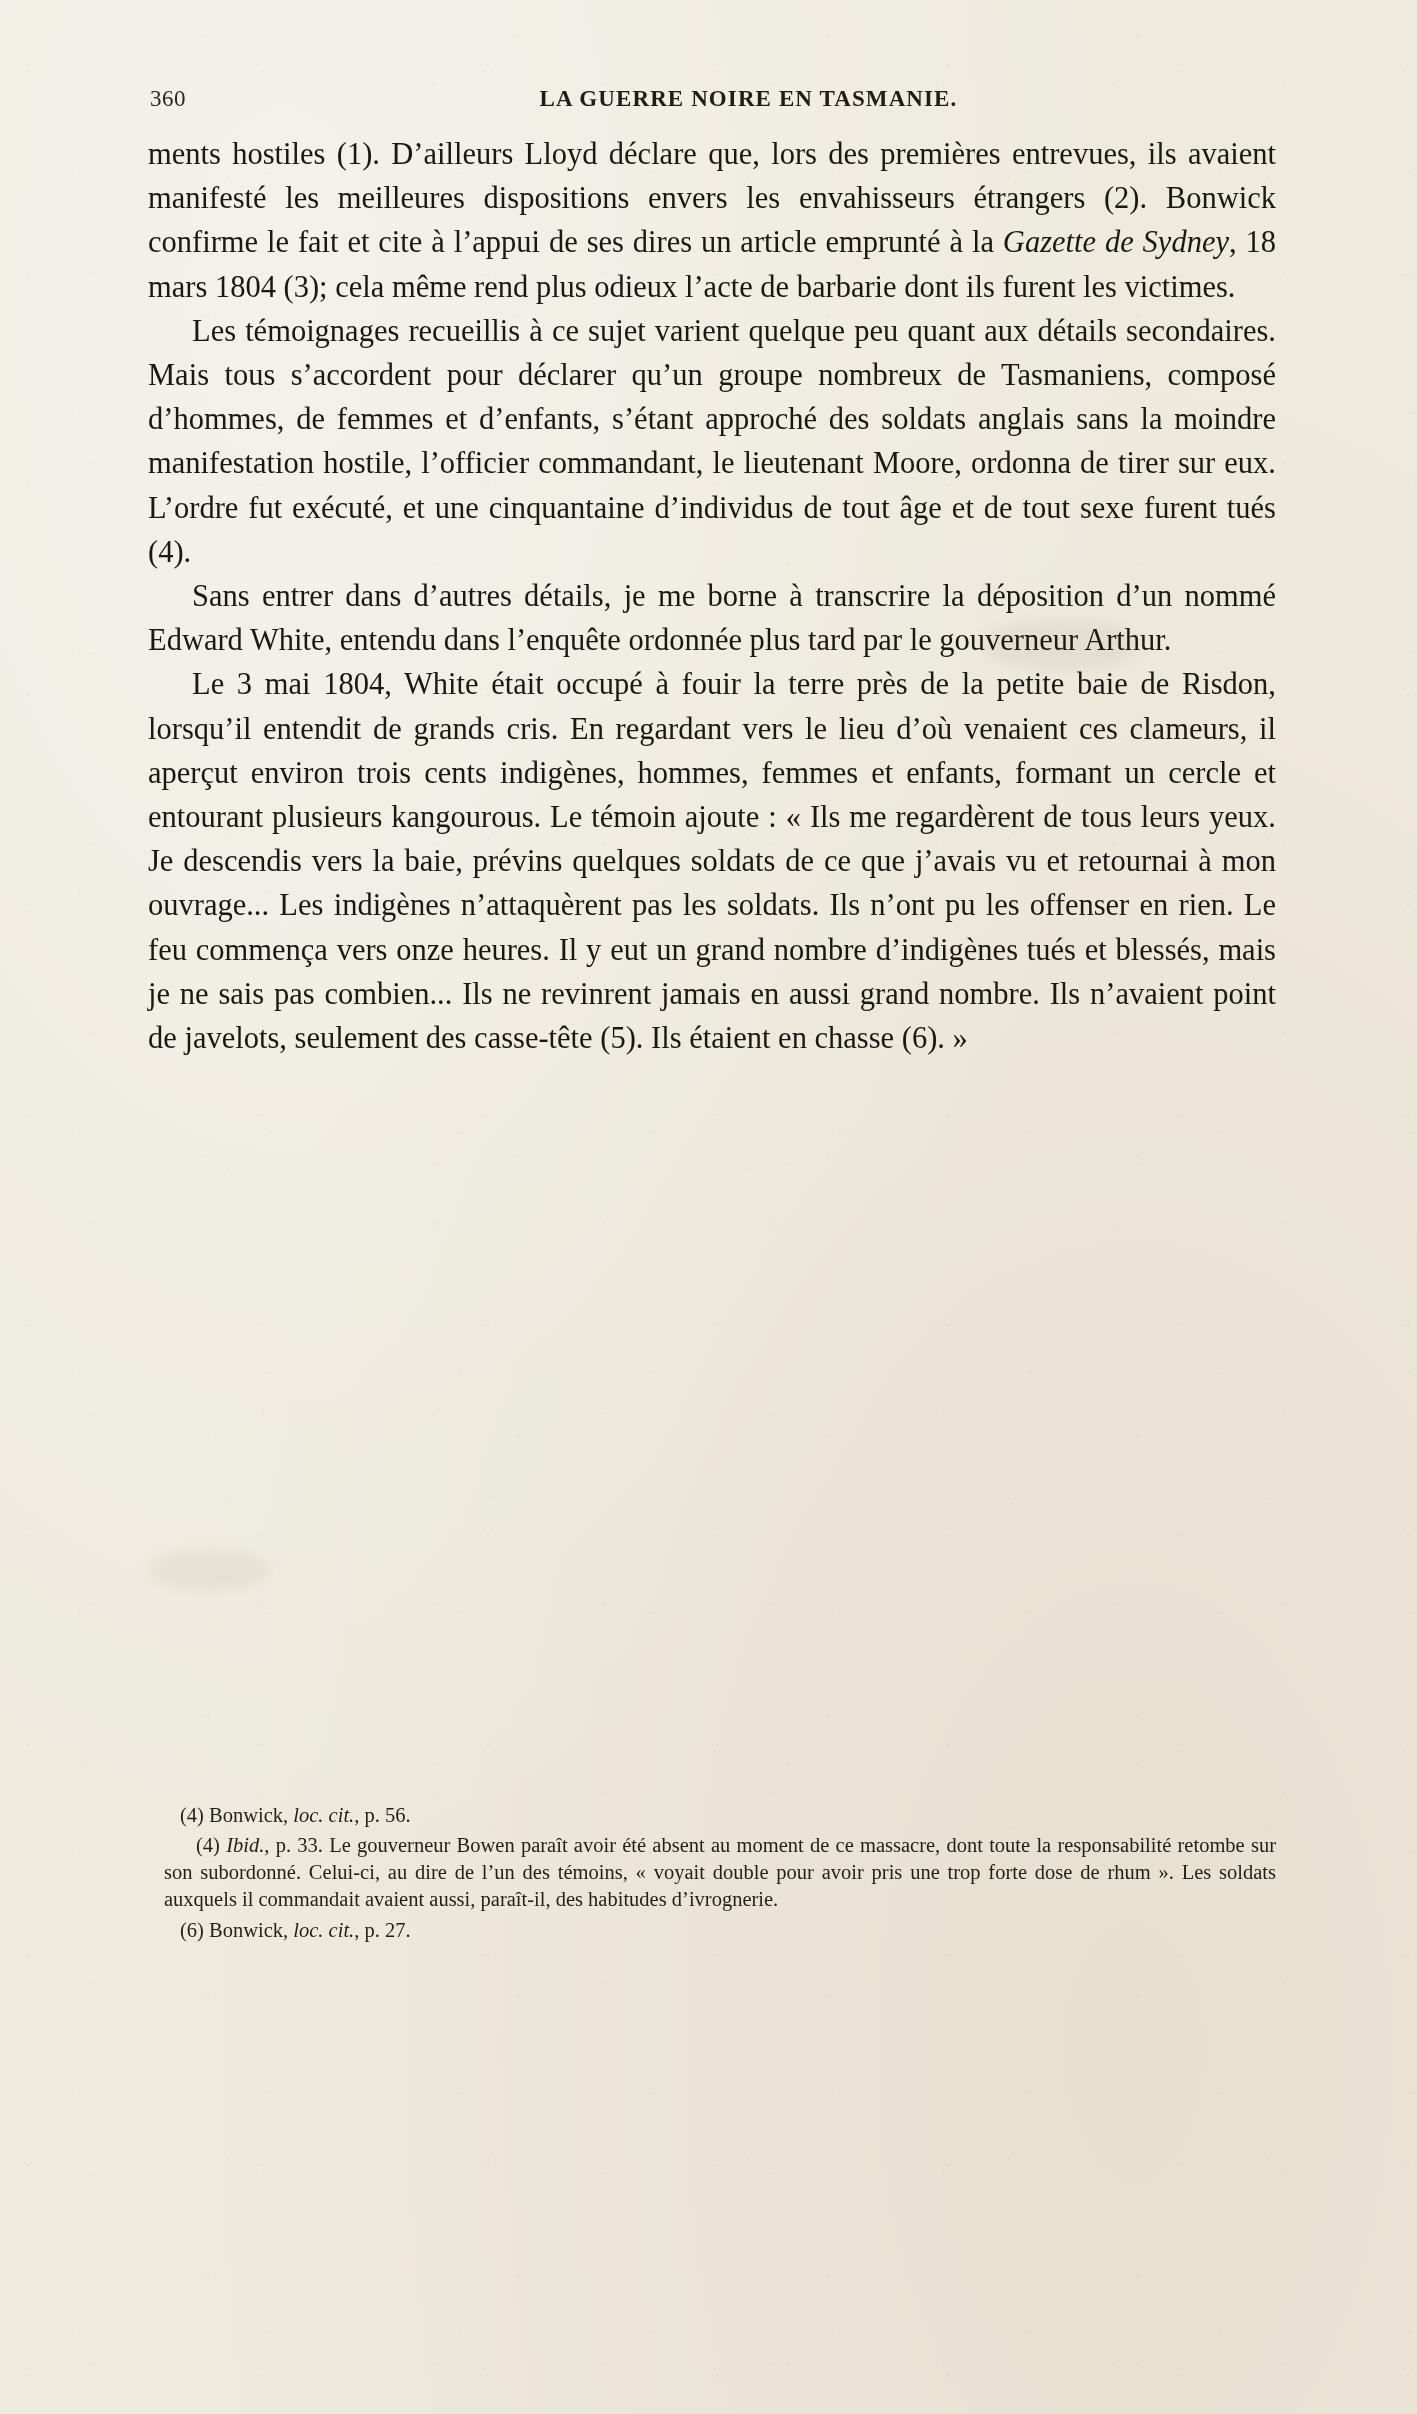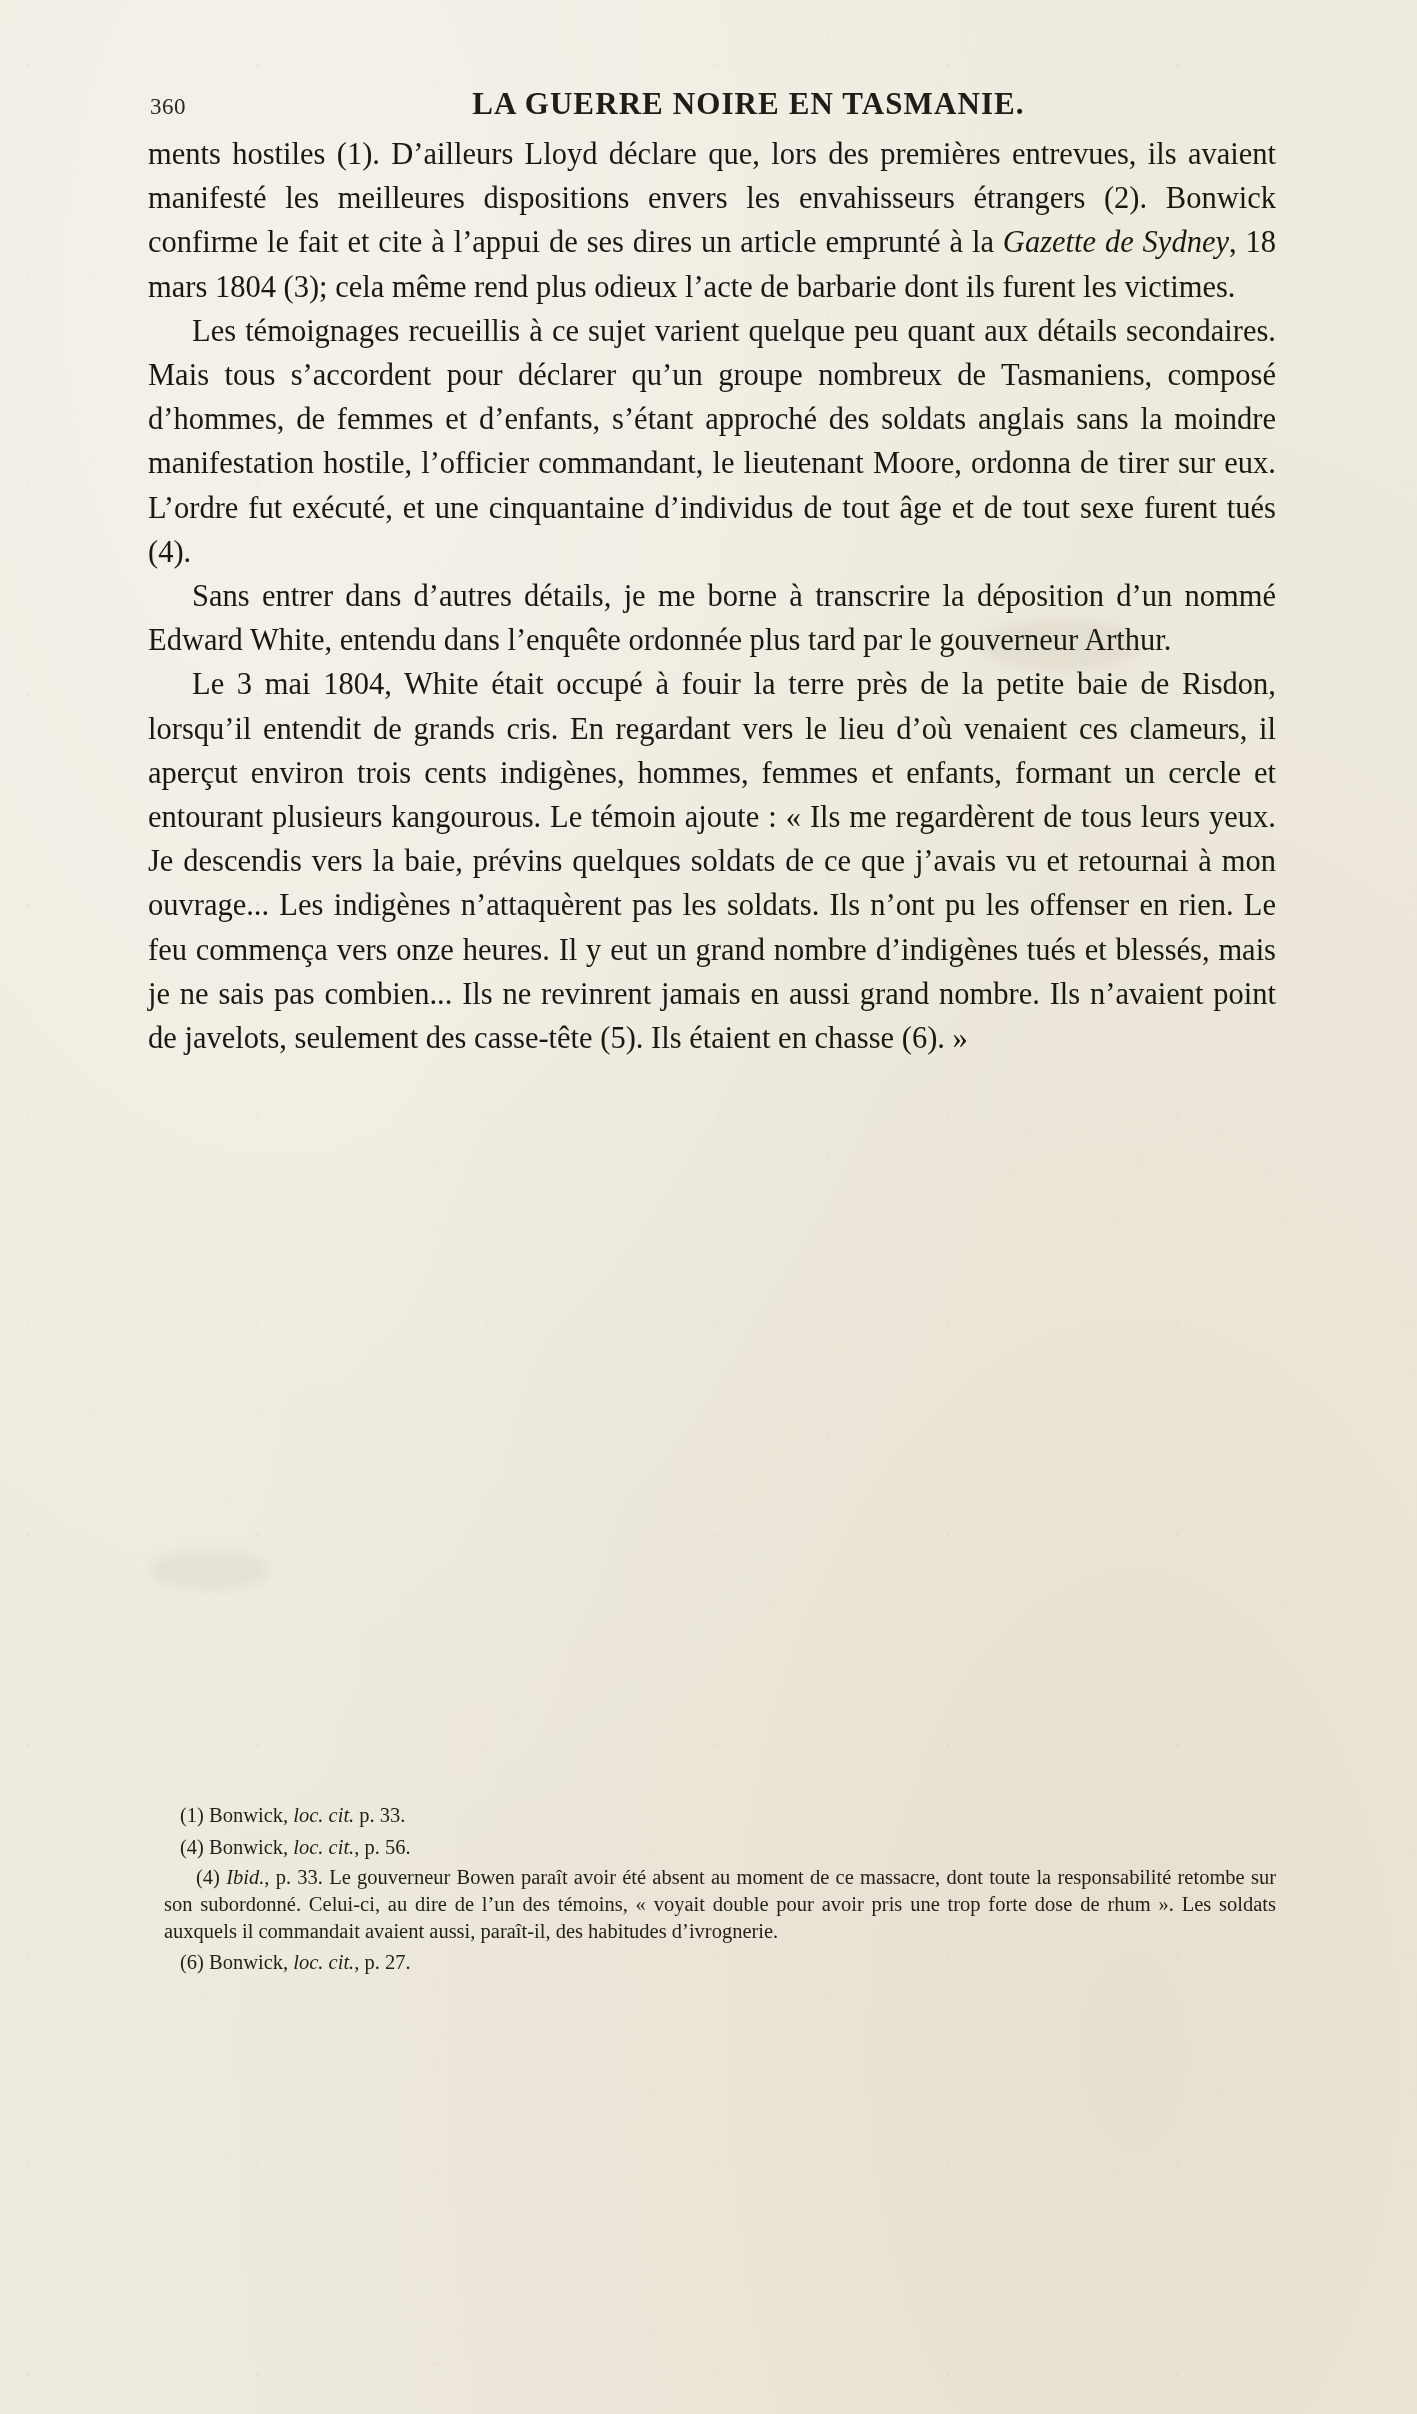--- a/index.html
+++ b/index.html
@@ -49,21 +49,21 @@
   }
   .folio {
     font-size: 23px;
     letter-spacing: .5px;
     color: #2a2620;
     width: 90px;
   }
   .running-title {
     flex: 1;
     text-align: center;
-    font-size: 31px;
+    font-size: 23px;
     font-weight: bold;
     letter-spacing: 1.1px;
     color: #201c16;
     margin-left: -40px;
   }
   main.body-text {
     position: absolute;
     top: 132px;
     left: 148px;
     width: 1128px;
@@ -133,19 +133,18 @@
   </header>
 
   <main class="body-text">
     <p class="para"><span>ments hostiles (1). D’ailleurs Lloyd déclare que, lors des premières entrevues, ils avaient manifesté les meilleures dispositions envers les envahisseurs étrangers (2). Bonwick confirme le fait et cite à l’appui de ses dires un article emprunté à la </span><i>Gazette de Sydney</i><span>, 18 mars 1804 (3); cela même rend plus odieux l’acte de barbarie dont ils furent les victimes.</span></p>
     <p class="para indent"><span>Les témoignages recueillis à ce sujet varient quelque peu quant aux détails secondaires. Mais tous s’accordent pour déclarer qu’un groupe nombreux de Tasmaniens, composé d’hommes, de femmes et d’enfants, s’étant approché des soldats anglais sans la moindre manifestation hostile, l’officier commandant, le lieutenant Moore, ordonna de tirer sur eux. L’ordre fut exécuté, et une cinquantaine d’individus de tout âge et de tout sexe furent tués (4).</span></p>
     <p class="para indent"><span>Sans entrer dans d’autres détails, je me borne à transcrire la déposition d’un nommé Edward White, entendu dans l’enquête ordonnée plus tard par le gouverneur Arthur.</span></p>
     <p class="para indent"><span>Le 3 mai 1804, White était occupé à fouir la terre près de la petite baie de Risdon, lorsqu’il entendit de grands cris. En regardant vers le lieu d’où venaient ces clameurs, il aperçut environ trois cents indigènes, hommes, femmes et enfants, formant un cercle et entourant plusieurs kangourous. Le témoin ajoute : « Ils me regardèrent de tous leurs yeux. Je descendis vers la baie, prévins quelques soldats de ce que j’avais vu et retournai à mon ouvrage... Les indigènes n’attaquèrent pas les soldats. Ils n’ont pu les offenser en rien. Le feu commença vers onze heures. Il y eut un grand nombre d’indigènes tués et blessés, mais je ne sais pas combien... Ils ne revinrent jamais en aussi grand nombre. Ils n’avaient point de javelots, seulement des casse-tête (5). Ils étaient en chasse (6). »</span></p>
   </main>
 
   <section class="notes">
-    <p class="note short"><span>(1) Bonwick, </span><i>loc. cit.</i><span>  p. 33.</span></p>
     <p class="note short"><span>(4) Bonwick, </span><i>loc. cit.</i><span>, p. 56.</span></p>
     <p class="note long n4"><span>(4) </span><i>Ibid.</i><span>, p. 33. Le gouverneur Bowen paraît avoir été absent au moment de ce massacre, dont toute la responsabilité retombe sur son subordonné. Celui-ci, au dire de l’un des témoins, « voyait double pour avoir pris une trop forte dose de rhum ». Les soldats auxquels il commandait avaient aussi, paraît-il, des habitudes d’ivrognerie.</span></p>
     <p class="note short"><span>(6) Bonwick, </span><i>loc. cit.</i><span>, p. 27.</span></p>
   </section>
 
 </div>
 
 </body></html>

